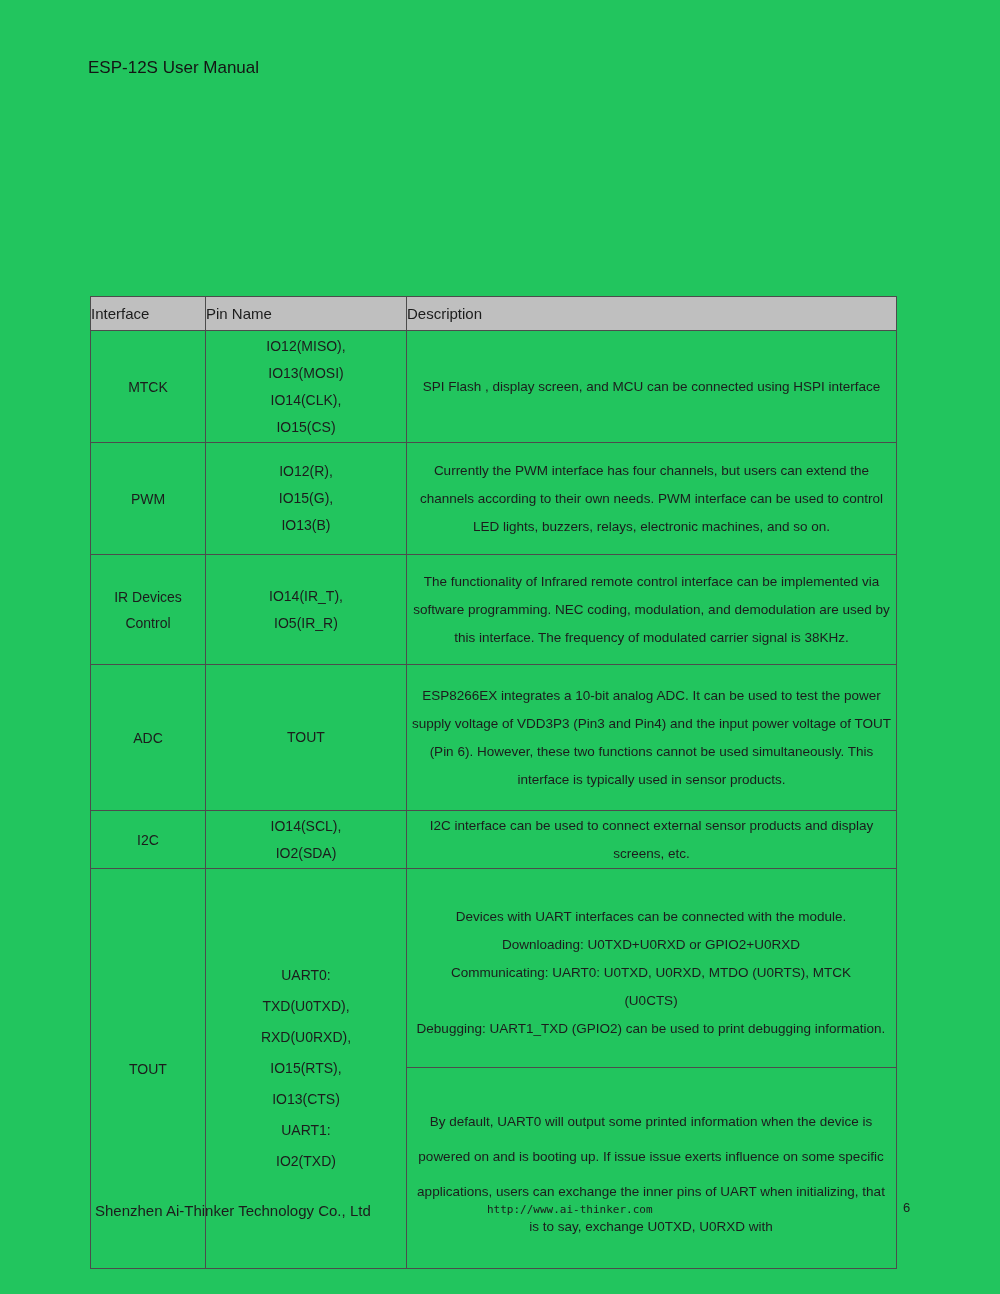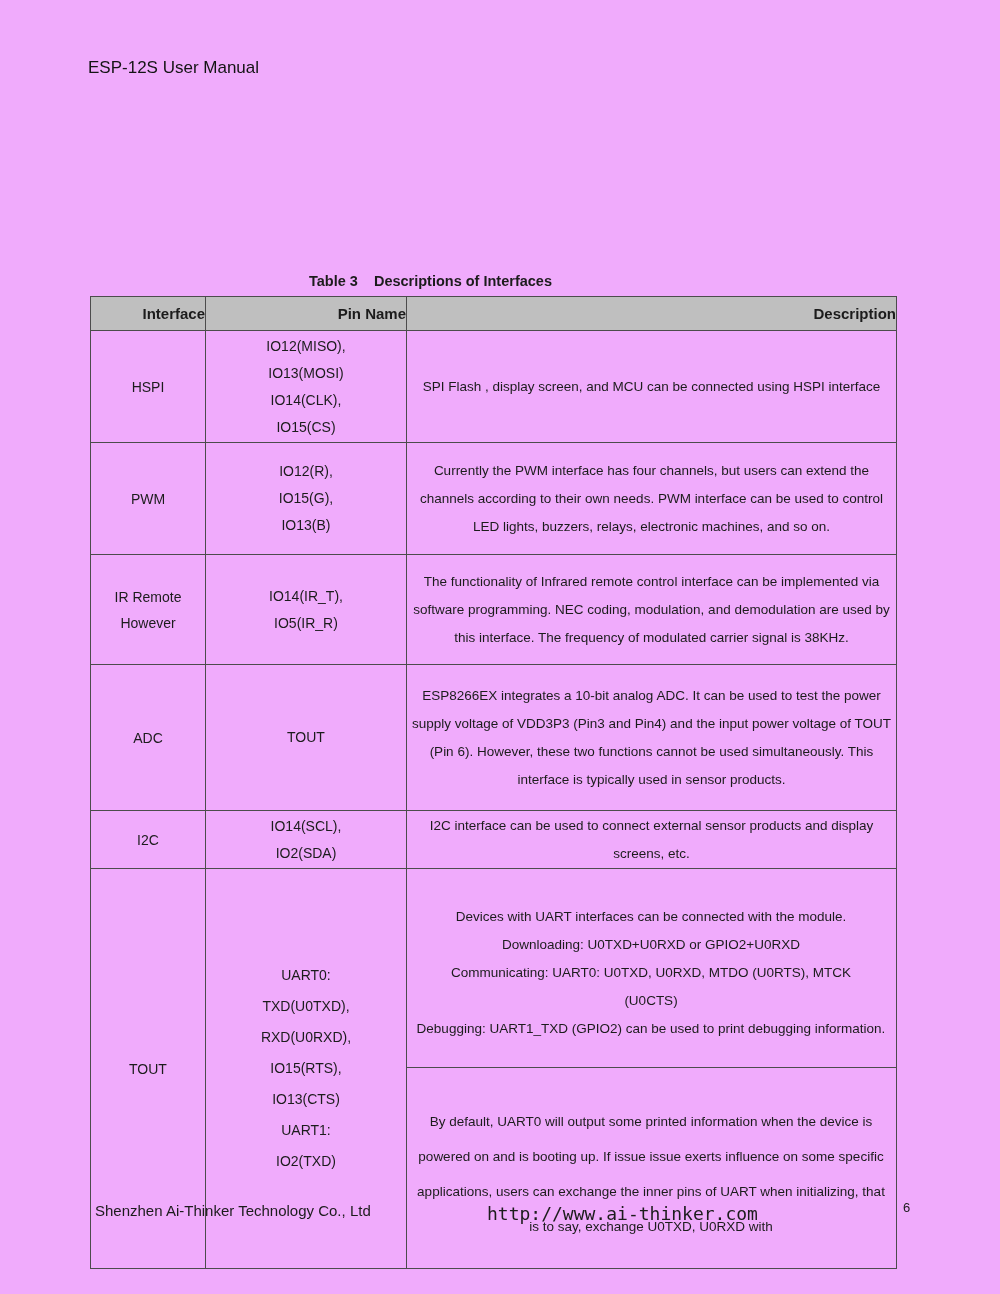--- a/index.html
+++ b/index.html
@@ -1,19 +1,19 @@
 <!DOCTYPE html>
 <html><head>
 <meta charset="utf-8">
 <style>
   html,body { margin:0; padding:0; background:#ffffff; }
   .page {
     position:relative;
     width:1000px; height:1294px;
-    background:#f0abfc;
+    background:#22c55e;
     font-family:"Liberation Sans", sans-serif;
     color:#1c1c1c;
     overflow:hidden;
   }
 
   .doc-header {
     position:absolute; left:88px; top:58px;
     font-size:17px; color:#141414;
   }
 
@@ -41,22 +41,22 @@
   .iface-table col.c2 { width:201px; }
   .iface-table col.c3 { width:490px; }
   .iface-table th, .iface-table td {
     border:1px solid #4c4c4c;
     padding:0;
     vertical-align:middle;
     text-align:center;
   }
   .iface-table th {
     background:#bfbfbf;
-    font-weight:bold; font-size:15px;
-    height:33px; text-align:right;
+    font-weight:normal; font-size:15px;
+    height:33px; text-align:left;
   }
   .cell-iface {
     text-align:center; white-space:pre-line; line-height:26px;
     padding:0 6px;
   }
   .cell-pins {
     text-align:center; white-space:pre-line; line-height:27px;
   }
   .pins-uart { line-height:31px; }
   .cell-desc {
@@ -75,69 +75,66 @@
   .cell-split .sub2 {
     height:136px; overflow:hidden;
     white-space:pre-line; font-size:13.5px; line-height:35px;
     padding:8px 8px 0 7px;
   }
 
   .footer { position:absolute; left:0; top:1202px; width:820px; height:20px; }
   .footer .company { position:absolute; left:95px; top:0; font-size:15px; }
   .footer .website {
     position:absolute; left:487px; top:1px;
-    font-family:"DejaVu Sans Mono", monospace; font-size:18px;
+    font-family:"DejaVu Sans Mono", monospace; font-size:11px;
     color:#1c1c1c; text-decoration:none;
   }
   .footer .pagenum { position:absolute; left:903px; top:-2px; font-size:13px; }
 </style>
 </head>
 <body>
 
 <div class="page">
 
   <div class="doc-header">ESP-12S User Manual</div>
 
 
-  <div class="caption">
-    <span class="cap-label">Table 3</span><span class="cap-title">Descriptions of Interfaces</span>
-  </div>
 
   <table class="iface-table">
     <colgroup>
         <col class="c1">
         <col class="c2">
         <col class="c3">
       </colgroup>
     <tbody>
       <tr>
         <th>Interface</th>
         <th>Pin Name</th>
         <th>Description</th>
       </tr>
 
       <tr style="height:112px">
-        <td class="cell-iface">HSPI</td>
+        <td class="cell-iface">MTCK</td>
         <td class="cell-pins">IO12(MISO),
 IO13(MOSI)
 IO14(CLK),
 IO15(CS)</td>
         <td class="cell-desc">SPI Flash , display screen, and MCU can be connected using HSPI interface</td>
       </tr>
 
       <tr style="height:112px">
         <td class="cell-iface">PWM</td>
         <td class="cell-pins">IO12(R),
 IO15(G),
 IO13(B)</td>
         <td class="cell-desc">Currently the PWM interface has four channels, but users can extend the channels according to their own needs. PWM interface can be used to control LED lights, buzzers, relays, electronic machines, and so on.</td>
       </tr>
 
       <tr style="height:110px">
-        <td class="cell-iface">IR Remote However</td>
+        <td class="cell-iface">IR Devices Control</td>
         <td class="cell-pins">IO14(IR_T),
 IO5(IR_R)</td>
         <td class="cell-desc">The functionality of Infrared remote control interface can be implemented via software programming. NEC coding, modulation, and demodulation are used by this interface. The frequency of modulated carrier signal is 38KHz.</td>
       </tr>
 
       <tr style="height:146px">
         <td class="cell-iface">ADC</td>
         <td class="cell-pins">TOUT</td>
         <td class="cell-desc desc-justify">ESP8266EX integrates a 10-bit analog ADC. It can be used to test the power supply voltage of VDD3P3 (Pin3 and Pin4) and the input power voltage of TOUT (Pin 6). However, these two functions cannot be used simultaneously. This interface is typically used in sensor products.</td>
       </tr>

